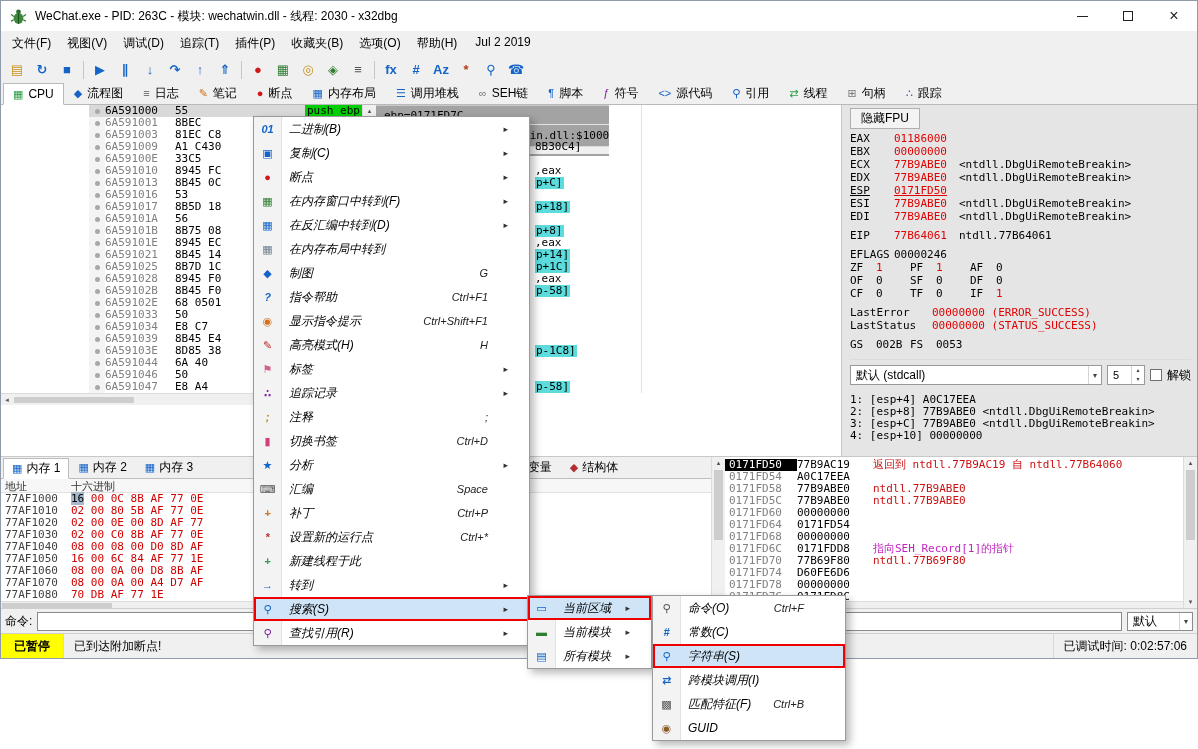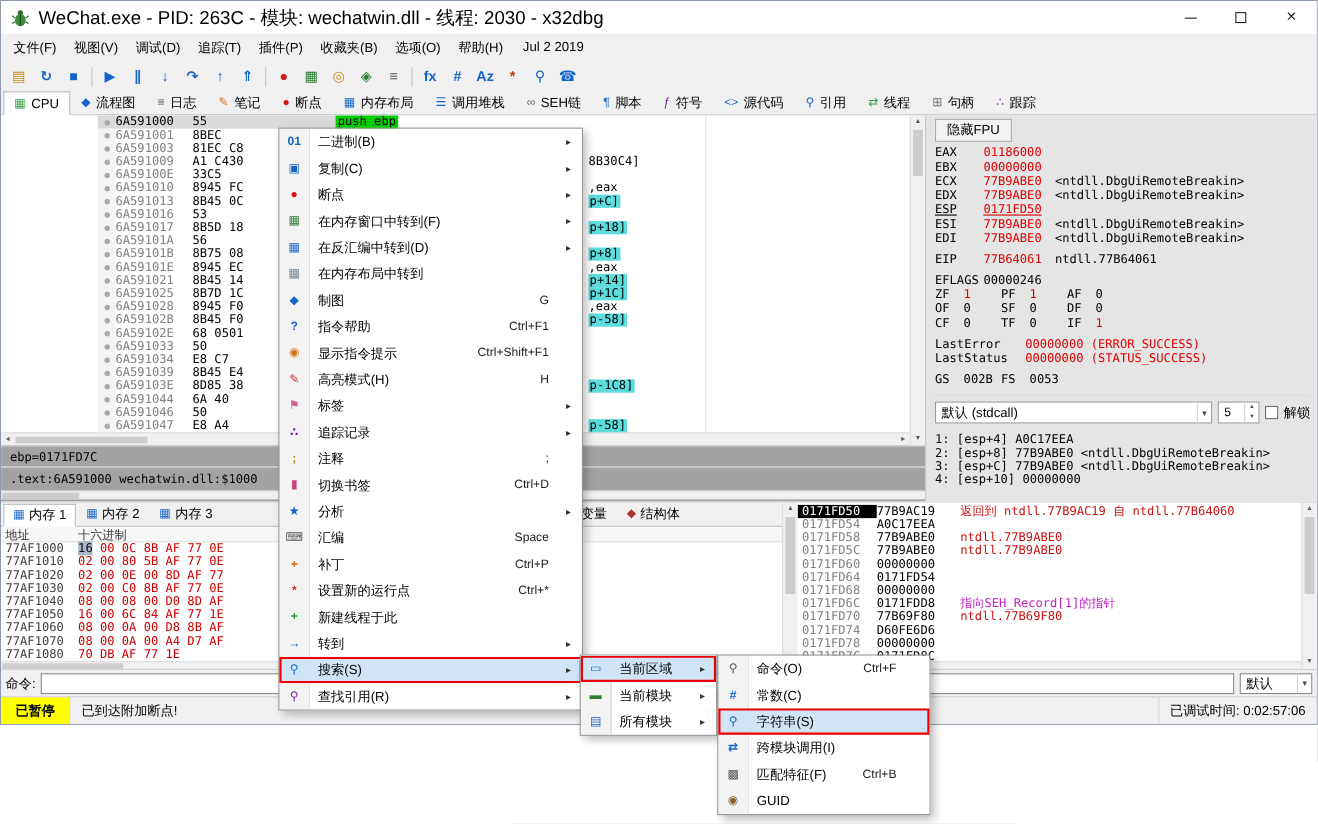--- a/index.html
+++ b/index.html
@@ -2,21 +2,21 @@
 <html><head>
 <meta charset="utf-8">
 <style>
   *{box-sizing:border-box;margin:0;padding:0;}
   body{margin:0;background:#888;font-family:"Liberation Sans","DejaVu Sans",sans-serif;}
   .screen{position:relative;width:1198px;height:749px;background:#fff;overflow:hidden;}
   .app{position:absolute;left:0;top:0;width:1198px;height:659px;border:1px solid #8f9bab;background:#f0f0f0;display:flex;flex-direction:column;}
   
   .titlebar{height:30px;background:#fff;display:flex;align-items:center;flex-shrink:0;}
   .app-icon{width:17px;height:17px;margin:0 8px 0 9px;flex-shrink:0;}
-  .title-text{font-size:17px;color:#000;white-space:nowrap;}
+  .title-text{font-size:12px;color:#000;white-space:nowrap;}
   .win-controls{margin-left:auto;display:flex;height:100%;}
   .win-btn{width:46px;display:flex;align-items:center;justify-content:center;color:#222;}
   .min-glyph{width:11px;height:1px;background:#222;display:block;}
   .max-glyph{width:10px;height:10px;border:1px solid #222;display:block;}
   .close-glyph{font-size:16px;line-height:1;}
   
   .menubar{height:26px;background:#f0f0f0;display:flex;align-items:flex-start;padding-left:3px;flex-shrink:0;}
   .mb-item{padding:4px 8px;font-size:12px;white-space:nowrap;}
   .mb-item.static{margin-left:2px;color:#000;}
   
@@ -24,21 +24,21 @@
   .tb-btn{width:24px;height:22px;display:flex;align-items:center;justify-content:center;}
   .tb-glyph{font-size:13px;font-weight:bold;line-height:1;}
   .tb-sep{width:1px;height:18px;background:#c6c6c6;margin:0 3px;}
   
   .tabbar{height:23px;background:#f0f0f0;display:flex;align-items:flex-end;padding-left:2px;flex-shrink:0;border-bottom:1px solid #b9b9b9;}
   .tab{height:22px;display:flex;align-items:center;padding:0 9px;font-size:12px;border:1px solid transparent;gap:5px;white-space:nowrap;}
   .tab.active{background:#fff;border-color:#b9b9b9;border-bottom-color:#fff;margin-bottom:-1px;}
   .tab-icon{font-size:11px;line-height:1;}
   
   .cpu-section{height:351px;display:flex;flex-shrink:0;background:#fff;}
-  .left-col{width:840px;display:flex;flex-direction:column;flex-shrink:0;}
+  .left-col{width:840px;display:flex;flex-shrink:0;}
   .disasm-wrap{height:300px;display:flex;}
   .disasm{flex:1;display:flex;flex-direction:column;background:#fff;}
   .disasm-rows{height:288px;position:relative;}
   .col-divider{position:absolute;left:640px;top:0;bottom:0;width:1px;background:#e2e2e2;}
   .dr{height:12px;display:flex;font:11px/12px "DejaVu Sans Mono","Liberation Mono",monospace;white-space:pre;position:relative;align-items:stretch;}
   .dr-pad{width:88px;flex-shrink:0;}
   .dr-dot{width:16px;flex-shrink:0;display:flex;align-items:center;justify-content:center;background:#f4f4f4;}
   .dot{width:5px;height:5px;border-radius:50%;background:#a9a9a9;display:block;}
   .dr-addr{width:70px;flex-shrink:0;color:#808080;}
   .dr-bytes{width:130px;flex-shrink:0;color:#000;}
@@ -115,21 +115,21 @@
   .cmd-combo .arrow{margin-left:auto;font-size:8px;color:#444;padding:0 4px;border-left:1px solid #d5d5d5;align-self:stretch;display:flex;align-items:center;}
   
   .statusbar{height:25px;background:#f0f0f0;display:flex;align-items:center;border-top:1px solid #cfcfcf;flex-shrink:0;font-size:12px;justify-content:flex-end;}
   .sb-badge{background:#ffff00;height:100%;display:flex;align-items:center;padding:0 13px;font-weight:bold;}
   .sb-sep{width:1px;height:100%;background:#d8d8d8;}
   .sb-msg{padding:0 10px;}
   .sb-spacer{flex:1;}
   .sb-time{padding:0 10px;border-left:1px solid #d8d8d8;height:100%;display:flex;align-items:center;}
   
   .menu{position:absolute;background:linear-gradient(to right,#f3f3f3 0,#f3f3f3 27px,#e2e2e2 27px,#e2e2e2 28px,#ffffff 28px);border:1px solid #9a9a9a;box-shadow:4px 4px 8px rgba(0,0,0,.28);z-index:60;}
-  .menu-item{height:24px;display:flex;align-items:center;font-size:12px;padding-right:10px;position:relative;white-space:nowrap;}
+  .menu-item{height:24px;display:flex;align-items:center;font-size:12px;padding-right:21px;position:relative;white-space:nowrap;font-style:italic;}
   .menu-item.hl{background:#cfe4f7;}
   .menu-item.redbox{box-shadow:inset 0 0 0 2px #f00000;}
   .mi-icon{width:27px;text-align:center;font-size:11px;font-weight:bold;flex-shrink:0;line-height:1;}
   .mi-label{padding-left:8px;flex:1;}
   .mi-shortcut{color:#222;padding:0 8px 0 16px;font-size:11px;}
   .mi-arrow{width:12px;font-size:9px;color:#333;text-align:right;}
   #main-menu{left:253px;top:116px;width:277px;}
   #search-submenu{left:527px;top:595px;width:125px;}
   #region-submenu{left:652px;top:595px;width:194px;}
 </style>

